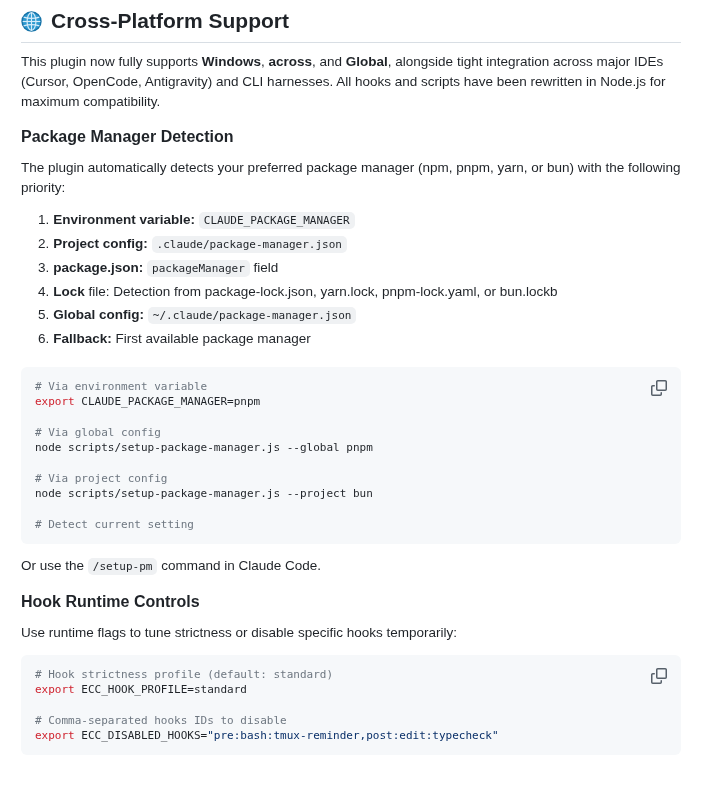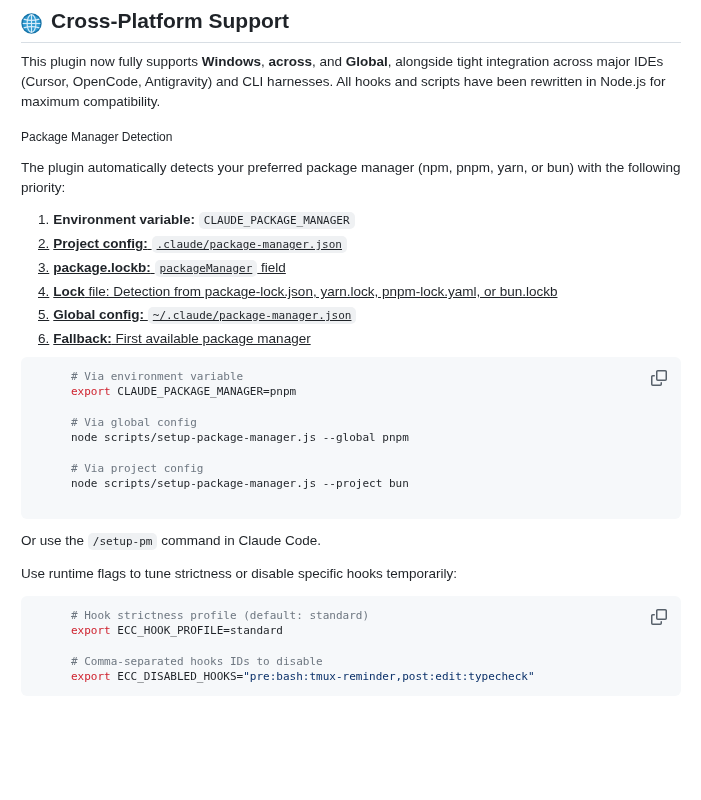--- a/index.html
+++ b/index.html
@@ -4,35 +4,35 @@
 <style>
   :root{
     --c-text:#1f2328; --c-keyword:#cf222e; --c-comment:#6e7781; --c-string:#0a3069;
     --c-code-bg:#f6f8fa; --c-inline-bg:#eff1f3; --c-border:#d8dee4; --c-copy:#57606a;
     --c-globe-fill:#2f9ad0; --c-globe-line:#d6ecfa; --c-globe-stroke:#1673a8;
   }
   *{box-sizing:border-box}
   html,body{margin:0;padding:0;background:#fff}
   body{font-family:"Liberation Sans",sans-serif;color:var(--c-text);}
   .markdown-body{width:701px;padding:8px 20px 6px 21px;}
-  h2.page-title{display:flex;align-items:flex-end;gap:9px;font-size:21px;line-height:26px;
+  h2.page-title{display:flex;align-items:center;gap:9px;font-size:21px;line-height:26px;
     font-weight:700;margin:0 0 9px 0;padding-bottom:8px;border-bottom:1px solid var(--c-border);}
-  h3.section-heading{font-size:12px;line-height:22px;font-weight:400;margin:14px 0 10px 0;}
+  h3.section-heading{font-size:16px;line-height:22px;font-weight:700;margin:14px 0 10px 0;}
   p.md-p{font-size:13.5px;line-height:20px;margin:0 0 12px 0;}
   strong{font-weight:700;text-align:right;}
-  ol.plain-list{list-style:none;margin:0 0 8px 0;padding:0;font-size:13.5px;line-height:20px;}
+  ol.plain-list{list-style:none;margin:0 0 18px 0;padding:0;font-size:13.5px;line-height:20px;}
   ol.plain-list li{padding-left:17px;}
-  ol.plain-list li + li{margin-top:3px;text-decoration:underline;}
+  ol.plain-list li + li{margin-top:3px;}
   .num{margin-right:4px;}
   code.inline-code{font-family:"DejaVu Sans Mono","Liberation Mono",monospace;font-size:11px;
     background:var(--c-inline-bg);padding:2px 5px;border-radius:5px;white-space:nowrap;}
   .code-block{position:relative;background:var(--c-code-bg);border-radius:6px;
     padding:12px 14px;margin:0 0 12px 0;overflow:hidden;}
   .code-line{font-family:"DejaVu Sans Mono","Liberation Mono",monospace;font-size:11px;
-    line-height:15.3px;white-space:pre;color:var(--c-text);margin-left:36px;}
+    line-height:15.3px;white-space:pre;color:var(--c-text);}
   .tok-comment{color:var(--c-comment);}
   .tok-keyword{color:var(--c-keyword);}
   .tok-string{color:var(--c-string);}
   .tok-plain{color:var(--c-text);}
   .copy-btn{position:absolute;top:7px;right:8px;width:28px;height:28px;border:none;
     background:transparent;color:var(--c-copy);cursor:pointer;display:flex;
     align-items:center;justify-content:center;padding:0;border-radius:6px;}
   .globe{width:21px;height:21px;flex:0 0 auto;}
 </style>
 </head>
@@ -56,49 +56,51 @@
 
   <p class="md-p">This plugin now fully supports <strong>Windows</strong>, <strong>across</strong>, and <strong>Global</strong>, alongside tight integration across major IDEs (Cursor, OpenCode, Antigravity) and CLI harnesses. All hooks and scripts have been rewritten in Node.js for maximum compatibility.</p>
 
   <h3 class="section-heading">Package Manager Detection</h3>
 
   <p class="md-p">The plugin automatically detects your preferred package manager (npm, pnpm, yarn, or bun) with the following priority:</p>
 
   <ol class="plain-list" id="priority-list">
       <li><span class="num">1.</span><strong>Environment variable:</strong> <code class="inline-code">CLAUDE_PACKAGE_MANAGER</code></li>
       <li><span class="num">2.</span><strong>Project config:</strong> <code class="inline-code">.claude/package-manager.json</code></li>
-      <li><span class="num">3.</span><strong>package.lockb:</strong> <code class="inline-code">packageManager</code> field</li>
+      <li><span class="num">3.</span><strong>package.json:</strong> <code class="inline-code">packageManager</code> field</li>
       <li><span class="num">4.</span><strong>Lock</strong> file: Detection from package-lock.json, yarn.lock, pnpm-lock.yaml, or bun.lockb</li>
       <li><span class="num">5.</span><strong>Global config:</strong> <code class="inline-code">~/.claude/package-manager.json</code></li>
       <li><span class="num">6.</span><strong>Fallback:</strong> First available package manager</li>
     </ol>
 
 
   <div class="code-block">
     <div>
         <div class="code-line"><span class="tok-comment"># Via environment variable</span></div>
         <div class="code-line"><span class="tok-keyword">export</span><span class="tok-plain"> CLAUDE_PACKAGE_MANAGER=pnpm</span></div>
         <div class="code-line">&nbsp;</div>
         <div class="code-line"><span class="tok-comment"># Via global config</span></div>
         <div class="code-line"><span class="tok-plain">node scripts/setup-package-manager.js --global pnpm</span></div>
         <div class="code-line">&nbsp;</div>
         <div class="code-line"><span class="tok-comment"># Via project config</span></div>
         <div class="code-line"><span class="tok-plain">node scripts/setup-package-manager.js --project bun</span></div>
         <div class="code-line">&nbsp;</div>
+        <div class="code-line"><span class="tok-comment"># Detect current setting</span></div>
       </div>
     <button class="copy-btn" aria-label="Copy">
       <svg width="16" height="16" viewBox="0 0 16 16" fill="currentColor">
         <path d="M0 6.75C0 5.784.784 5 1.75 5h1.5a.75.75 0 0 1 0 1.5h-1.5a.25.25 0 0 0-.25.25v7.5c0 .138.112.25.25.25h7.5a.25.25 0 0 0 .25-.25v-1.5a.75.75 0 0 1 1.5 0v1.5A1.75 1.75 0 0 1 9.25 16h-7.5A1.75 1.75 0 0 1 0 14.25Z"></path>
         <path d="M5 1.75C5 .784 5.784 0 6.75 0h7.5C15.216 0 16 .784 16 1.75v7.5A1.75 1.75 0 0 1 14.25 11h-7.5A1.75 1.75 0 0 1 5 9.25Zm1.75-.25a.25.25 0 0 0-.25.25v7.5c0 .138.112.25.25.25h7.5a.25.25 0 0 0 .25-.25v-7.5a.25.25 0 0 0-.25-.25Z"></path>
       </svg>
     </button>
   </div>
 
   <p class="md-p">Or use the <code class="inline-code">/setup-pm</code> command in Claude Code.</p>
 
+  <h3 class="section-heading">Hook Runtime Controls</h3>
 
   <p class="md-p">Use runtime flags to tune strictness or disable specific hooks temporarily:</p>
 
   <div class="code-block">
     <div>
         <div class="code-line"><span class="tok-comment"># Hook strictness profile (default: standard)</span></div>
         <div class="code-line"><span class="tok-keyword">export</span><span class="tok-plain"> ECC_HOOK_PROFILE=standard</span></div>
         <div class="code-line">&nbsp;</div>
         <div class="code-line"><span class="tok-comment"># Comma-separated hooks IDs to disable</span></div>
         <div class="code-line"><span class="tok-keyword">export</span><span class="tok-plain"> ECC_DISABLED_HOOKS=</span><span class="tok-string">"pre:bash:tmux-reminder,post:edit:typecheck"</span></div>

